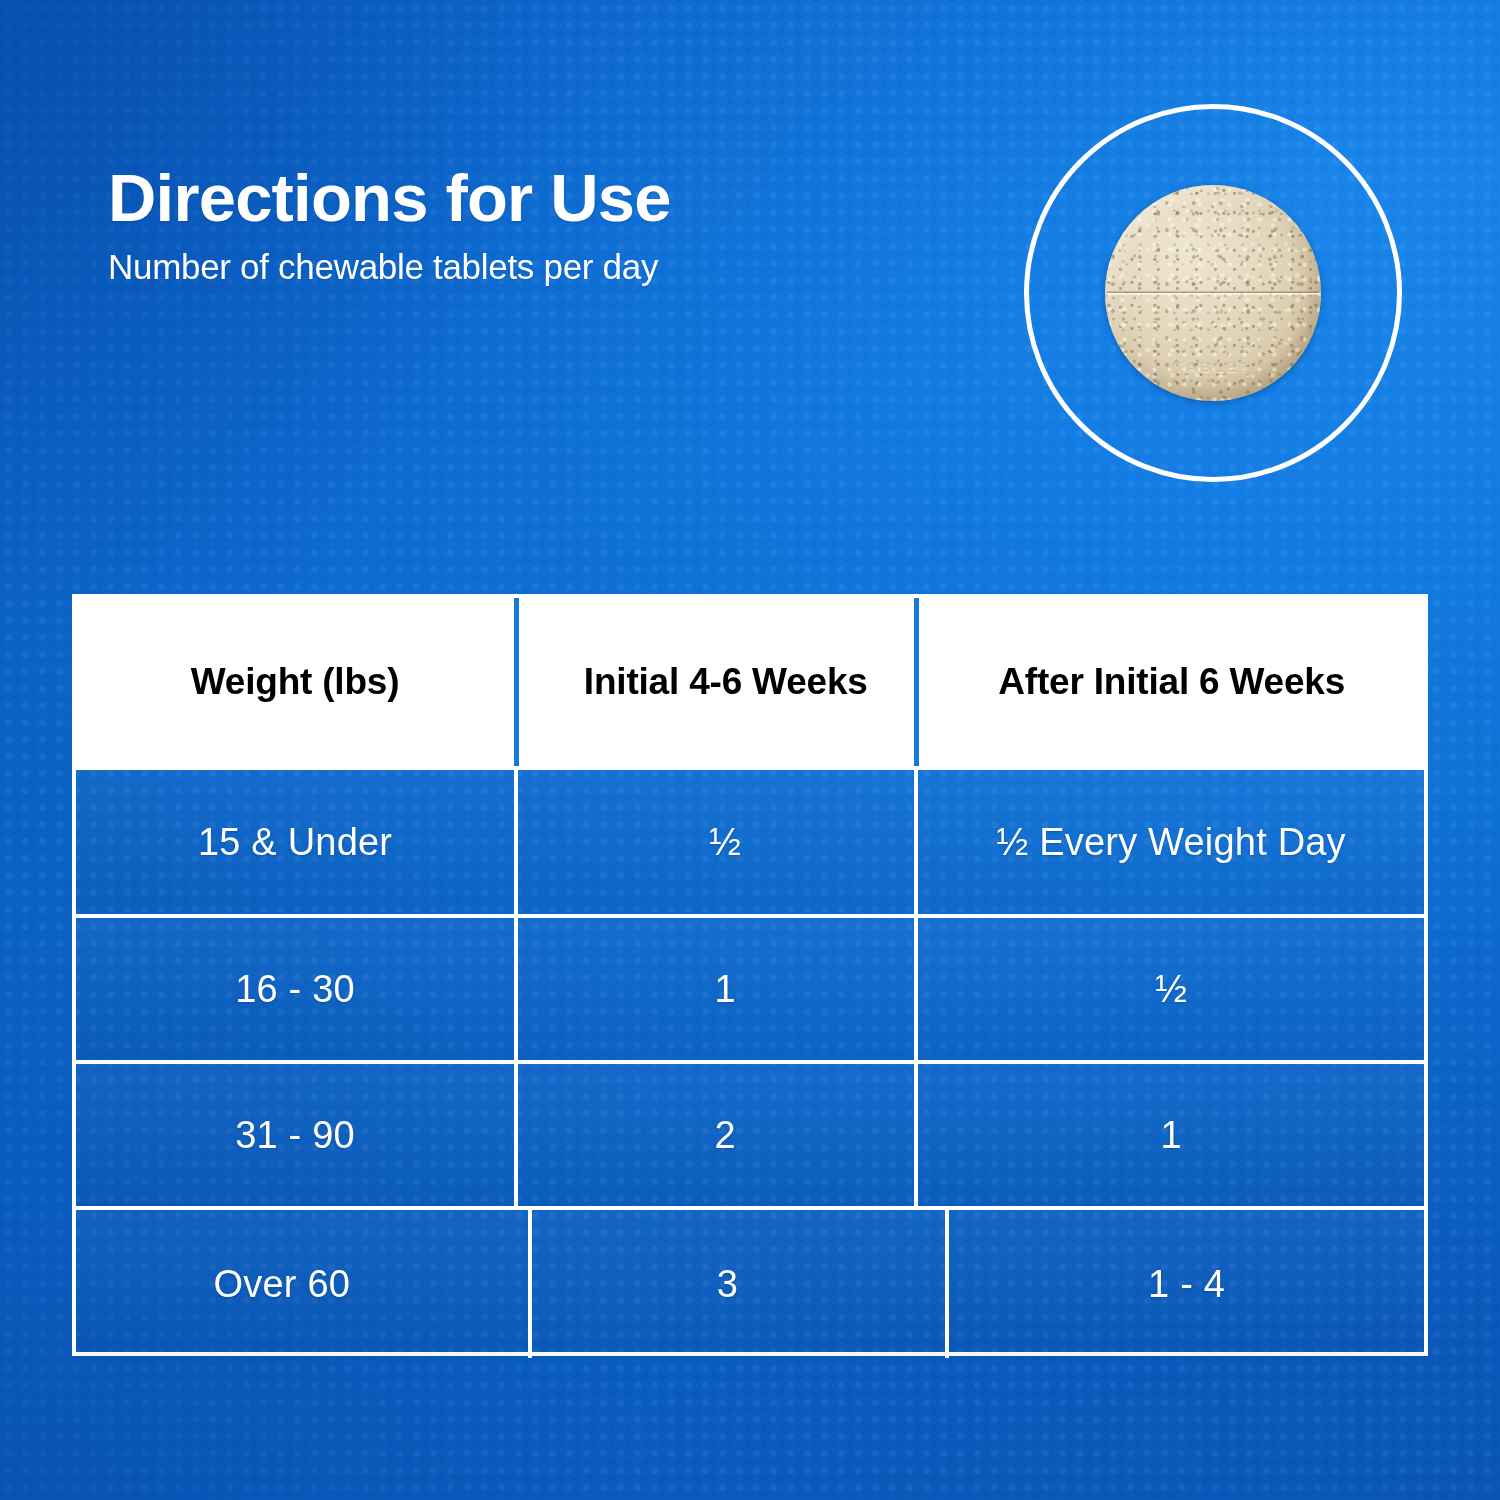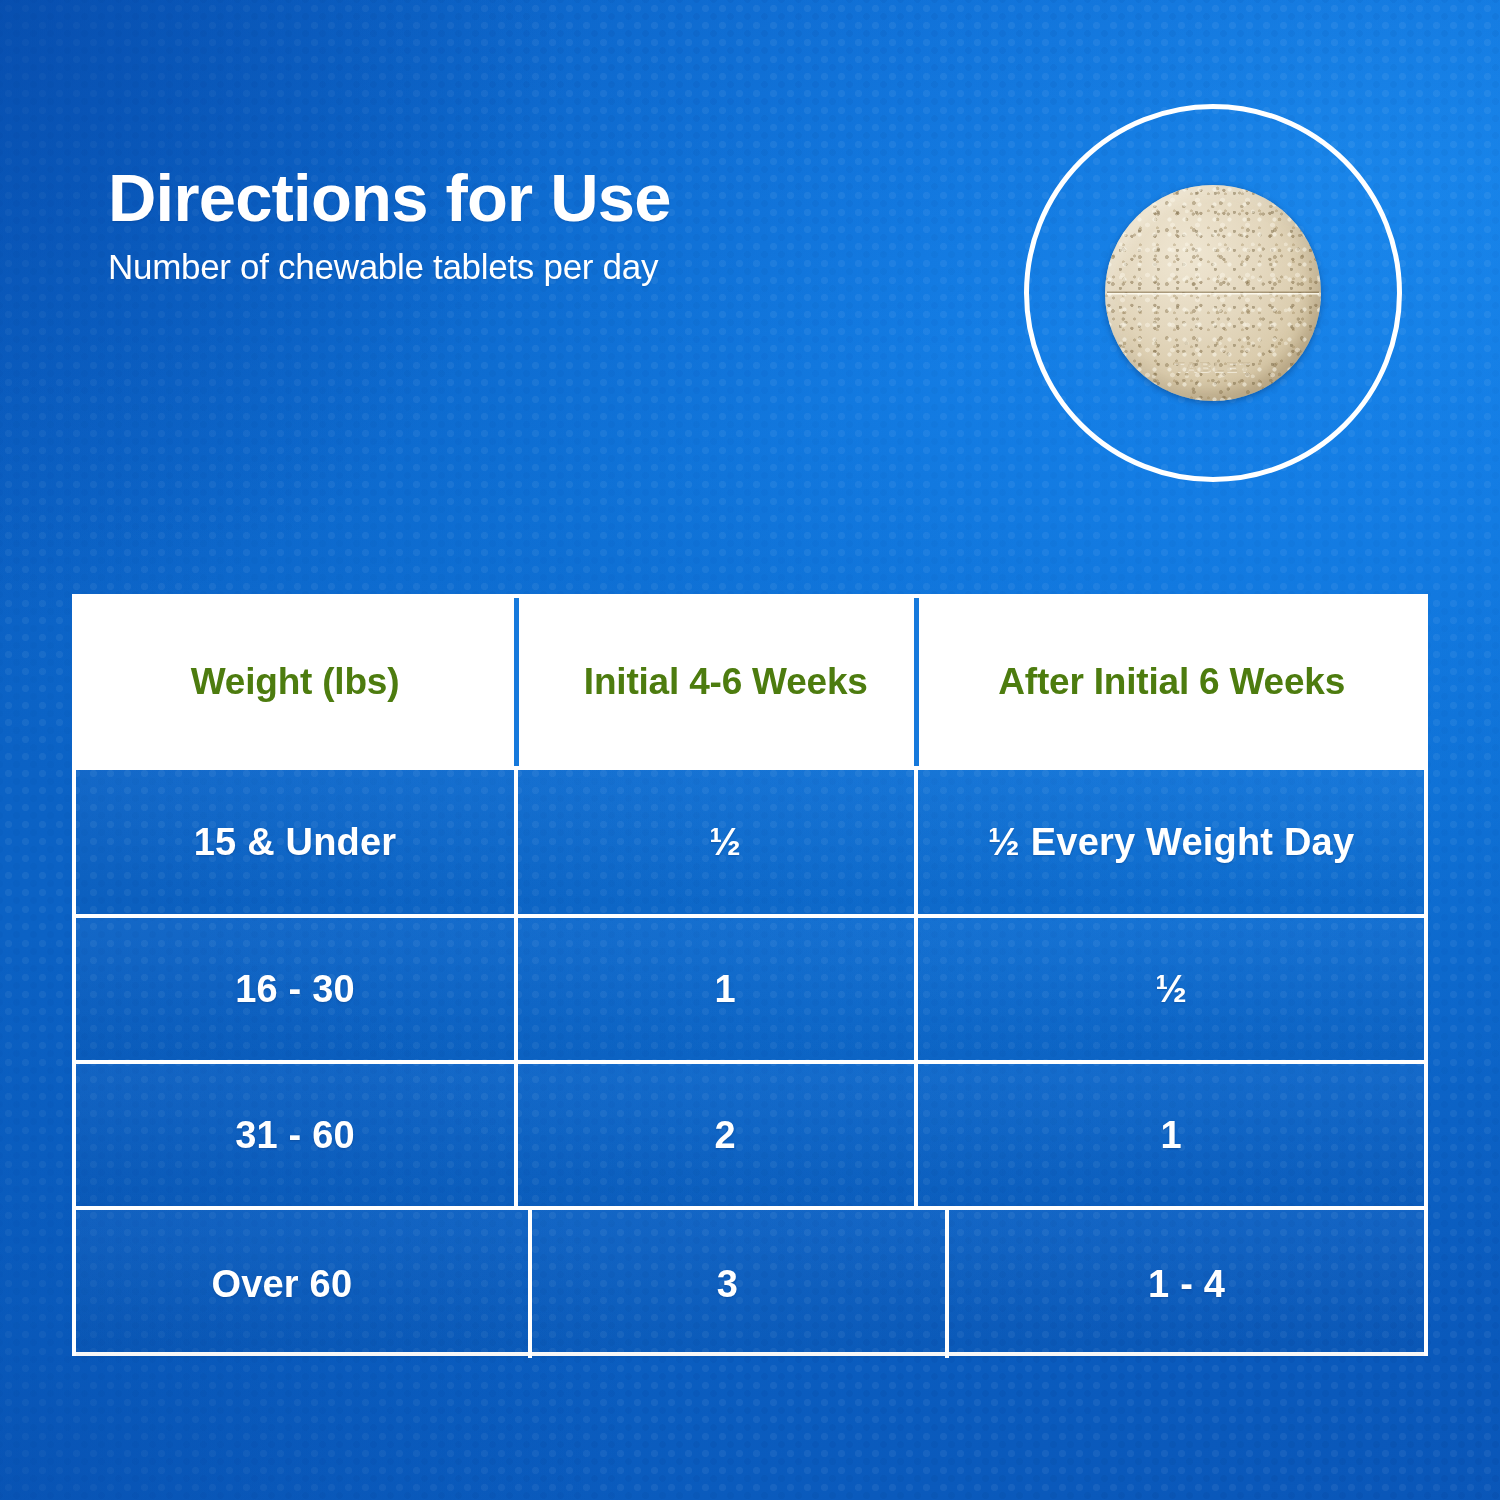--- a/index.html
+++ b/index.html
@@ -193,40 +193,40 @@
   .col-0 { width: 32.5%; }
   .col-1 { width: 29.7%; padding-left: 28px; }
   .col-2 { width: 37.8%; }
 
   
   #table-header-row {
     height: 168px;
     background: #ffffff;
   }
   #table-header-row .t-cell {
-    color: #4d7c0f;
+    color: #000000;
     font-size: 37px;
     font-weight: bold;
     line-height: 1.16;
     letter-spacing: -0.2px;
   }
   #table-header-row .t-cell + .t-cell {
     border-left: 5px solid #1579DC;
   }
 
   
   .t-body-row {
     height: 146px;
     background: linear-gradient(180deg, rgba(255,255,255,0.035) 0%, rgba(0,0,0,0.03) 100%);
     border-top: 4px solid #ffffff;
   }
   .t-body-row .t-cell {
     color: #ffffff;
     font-size: 38px;
-    font-weight: bold;
+    font-weight: normal;
     letter-spacing: 0.2px;
     text-shadow: 0 1px 2px rgba(0,30,80,0.25);
   }
   .t-body-row .t-cell + .t-cell {
     border-left: 4px solid #ffffff;
   }
   .t-body-row.first-body { height: 148px; }
   .t-body-row.last-body  { height: 152px; gap: 40px; }
 </style>
 </head>
@@ -267,21 +267,21 @@
     <div class="t-cell col-2">½ Every Weight Day</div>
   </div>
 
   <div class="t-row t-body-row">
     <div class="t-cell col-0">16 - 30</div>
     <div class="t-cell col-1">1</div>
     <div class="t-cell col-2">½</div>
   </div>
 
   <div class="t-row t-body-row">
-    <div class="t-cell col-0">31 - 60</div>
+    <div class="t-cell col-0">31 - 90</div>
     <div class="t-cell col-1">2</div>
     <div class="t-cell col-2">1</div>
   </div>
 
   <div class="t-row t-body-row last-body">
     <div class="t-cell col-0">Over 60</div>
     <div class="t-cell col-1">3</div>
     <div class="t-cell col-2">1 - 4</div>
   </div>
 

